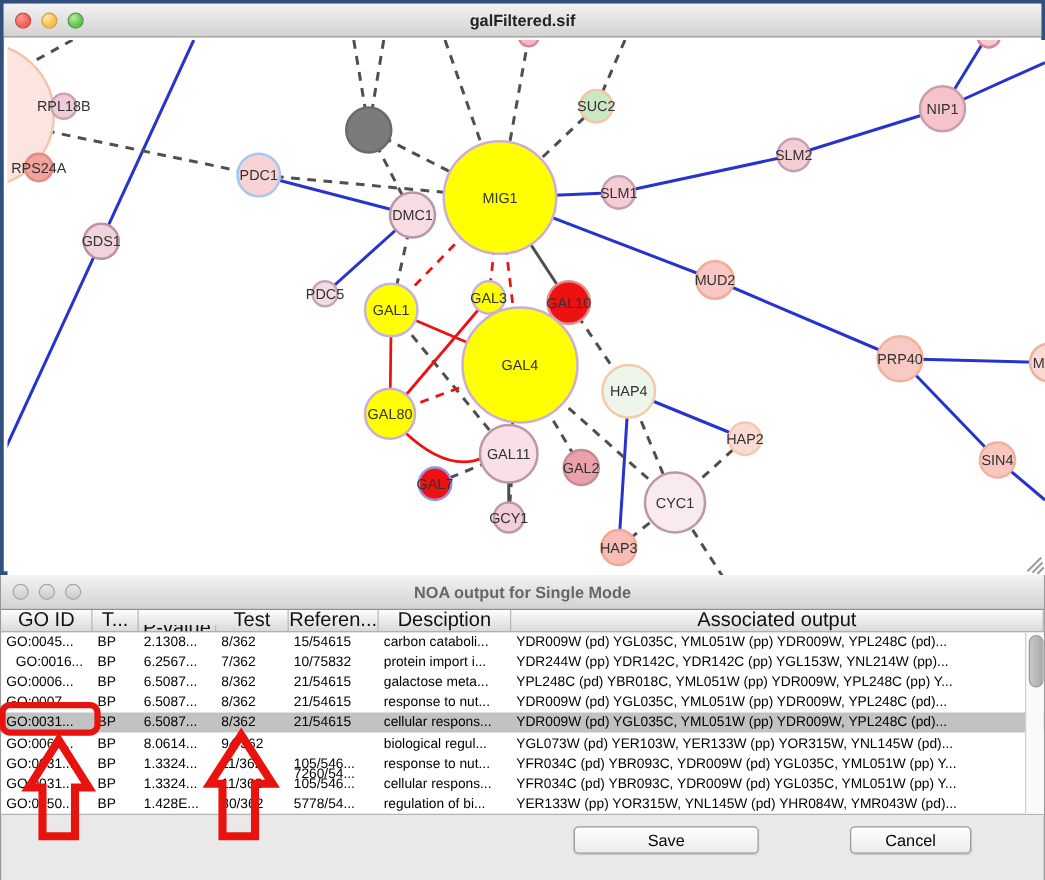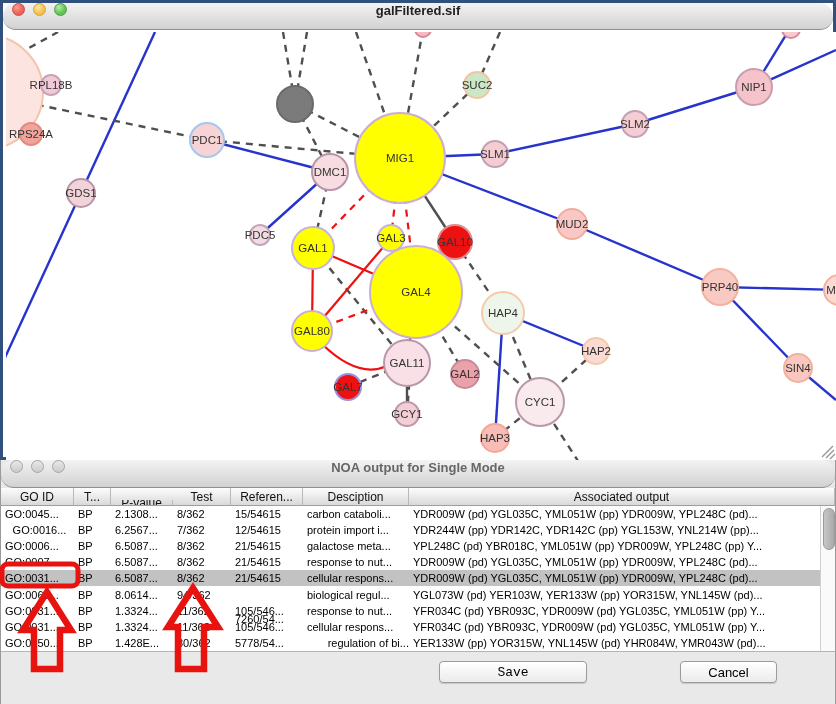--- a/index.html
+++ b/index.html
@@ -3,21 +3,21 @@
 <meta charset="utf-8">
 <style>
   html,body{margin:0;padding:0;}
   body{font-family:"Liberation Sans","DejaVu Sans",sans-serif;background:#fff;}
   #stage{position:relative;width:836px;height:704px;overflow:hidden;background:#fff;}
 
   
   .graph-window{position:absolute;left:0;top:0;width:836px;height:460px;
     border:3px solid #30507e;box-sizing:border-box;background:#fff;}
   .mac-titlebar{height:26px;background:linear-gradient(#f3f3f3,#d2d2d2);
-    border-bottom:1px solid #8f8f8f;position:relative;display:flex;border-radius:13px;}
+    border-bottom:1px solid #8f8f8f;position:relative;display:flex;align-items:center;}
   .mac-title{position:absolute;left:0;right:0;text-align:center;font-size:13px;
     font-weight:700;color:#222;}
   .lights{display:flex;gap:8px;margin-left:9px;z-index:2;}
   .light{width:13px;height:13px;border-radius:50%;box-sizing:border-box;}
   .light.red{background:radial-gradient(circle at 35% 30%,#ff9a92,#ee6156 60%);border:1px solid #ce4a41;}
   .light.yellow{background:radial-gradient(circle at 35% 30%,#ffe9a8,#f5bf4f 60%);border:1px solid #d6a03a;}
   .light.green{background:radial-gradient(circle at 35% 30%,#b7eda5,#61c354 60%);border:1px solid #4c9e3d;}
   .light.gray{background:linear-gradient(#e8e8e8,#cccccc);border:1px solid #a5a5a5;}
   .graph-canvas{position:absolute;left:3px;top:29px;width:830px;height:428px;background:#fff;}
   svg text{font-family:"Liberation Sans","DejaVu Sans",sans-serif;}
@@ -28,21 +28,21 @@
   .edge-reddash{stroke:#ee1111;stroke-width:2.2;stroke-dasharray:7 6;fill:none;}
   .node-label{font-size:11.5px;fill:#333;text-anchor:middle;}
   .grip line{stroke:#9a9a9a;stroke-width:1.5;}
 
   
   .table-window{position:absolute;left:0;top:460px;width:836px;height:244px;
     background:#e9e9e9;border-left:1px solid #9a9a9a;border-right:1px solid #9a9a9a;box-sizing:border-box;}
   .table-window .mac-titlebar{height:27px;}
   .mac-title.inactive{color:#666;font-weight:700;}
   .noa-header{display:flex;height:17px;background:linear-gradient(#fdfdfd,#d9d9d9);
-    border-bottom:1px solid #9f9f9f;font-size:12px;color:#111;}
+    border-bottom:1px solid #9f9f9f;font-size:16px;color:#111;}
   .noa-header .hcell{display:flex;align-items:center;justify-content:center;
     border-right:1px solid #b9b9b9;box-sizing:border-box;overflow:hidden;white-space:nowrap;}
   .noa-body{position:relative;background:#fff;height:145px;overflow:hidden;border-bottom:1px solid #b4b4b4;}
   .noa-row{display:flex;height:16.1px;align-items:center;font-size:11px;color:#000;white-space:nowrap;}
   .noa-row.selected{background:#c2c2c2;}
   .noa-row .cell{overflow:hidden;box-sizing:border-box;padding-left:4px;}
   .vscroll{position:absolute;right:0;top:0;width:15px;height:145px;background:#fafafa;
     border-left:1px solid #d0d0d0;box-sizing:border-box;}
   .vthumb{position:absolute;left:2px;top:2px;width:10px;height:40px;border-radius:6px;
     background:linear-gradient(90deg,#c7c7c7,#a9a9a9);border:1px solid #9a9a9a;}
@@ -221,21 +221,21 @@
             <div class="cell" style="width: 58px;">8/362</div>
             <div class="cell" style="width: 72px;">15/54615</div>
             <div class="cell" style="width: 106px;">carbon cataboli...</div>
             <div class="cell" style="width: 387px; flex: 1 1 0%;">YDR009W (pd) YGL035C, YML051W (pp) YDR009W, YPL248C (pd)...</div>
           </div>
           <div class="noa-row">
             <div class="cell" style="width: 73px; text-align: center;">GO:0016...</div>
             <div class="cell" style="width: 37px;">BP</div>
             <div class="cell" style="width: 62px;">6.2567...</div>
             <div class="cell" style="width: 58px;">7/362</div>
-            <div class="cell" style="width: 72px;">12/54615</div>
+            <div class="cell" style="width: 72px;">10/75832</div>
             <div class="cell" style="width: 106px;">protein import i...</div>
             <div class="cell" style="width: 387px; flex: 1 1 0%;">YDR244W (pp) YDR142C, YDR142C (pp) YGL153W, YNL214W (pp)...</div>
           </div>
           <div class="noa-row">
             <div class="cell" style="width: 73px;">GO:0006...</div>
             <div class="cell" style="width: 37px;">BP</div>
             <div class="cell" style="width: 62px;">6.5087...</div>
             <div class="cell" style="width: 58px;">8/362</div>
             <div class="cell" style="width: 72px;">21/54615</div>
             <div class="cell" style="width: 106px;">galactose meta...</div>
@@ -285,29 +285,29 @@
             <div class="cell" style="width: 72px;">105/546...</div>
             <div class="cell" style="width: 106px;">cellular respons...</div>
             <div class="cell" style="width: 387px; flex: 1 1 0%;">YFR034C (pd) YBR093C, YDR009W (pd) YGL035C, YML051W (pp) Y...</div>
           </div>
           <div class="noa-row">
             <div class="cell" style="width: 73px;">GO:0050...</div>
             <div class="cell" style="width: 37px;">BP</div>
             <div class="cell" style="width: 62px;">1.428E...</div>
             <div class="cell" style="width: 58px;">80/362</div>
             <div class="cell" style="width: 72px;">5778/54...</div>
-            <div class="cell" style="width: 106px; text-align: right;">regulation of bi...</div>
+            <div class="cell" style="width: 106px;">regulation of bi...</div>
             <div class="cell" style="width: 387px; flex: 1 1 0%;">YER133W (pp) YOR315W, YNL145W (pd) YHR084W, YMR043W (pd)...</div>
           </div>
         </div>
       <div class="vscroll">
         <div class="vthumb"></div>
       </div>
     </div>
-    <div class="aqua-btn" style="left:438px;top:201px;width:146px;font-family:Liberation Mono, monospace;">Save</div>
+    <div class="aqua-btn" style="left:458px;top:201px;width:146px;">Save</div>
     <div class="aqua-btn" style="left:679px;top:201px;width:95px;">Cancel</div>
   </div>
 
   <svg class="overlay" viewBox="0 0 836 704">
     <rect class="anno" x="2" y="564" width="76" height="22" rx="6" stroke-width="5" stroke="#e8130e"></rect>
     <path class="anno" stroke-width="6.5" d="M47,592 L23,630 L34,630 L34,669 L60,669 L60,630 L71,630 Z" stroke="#e8130e"></path>
     <path class="anno" stroke-width="6.5" d="M193,588 L168,627 L178,627 L178,669 L204,669 L204,627 L218,627 Z" stroke="#e8130e"></path>
   </svg>
 
 </div>

